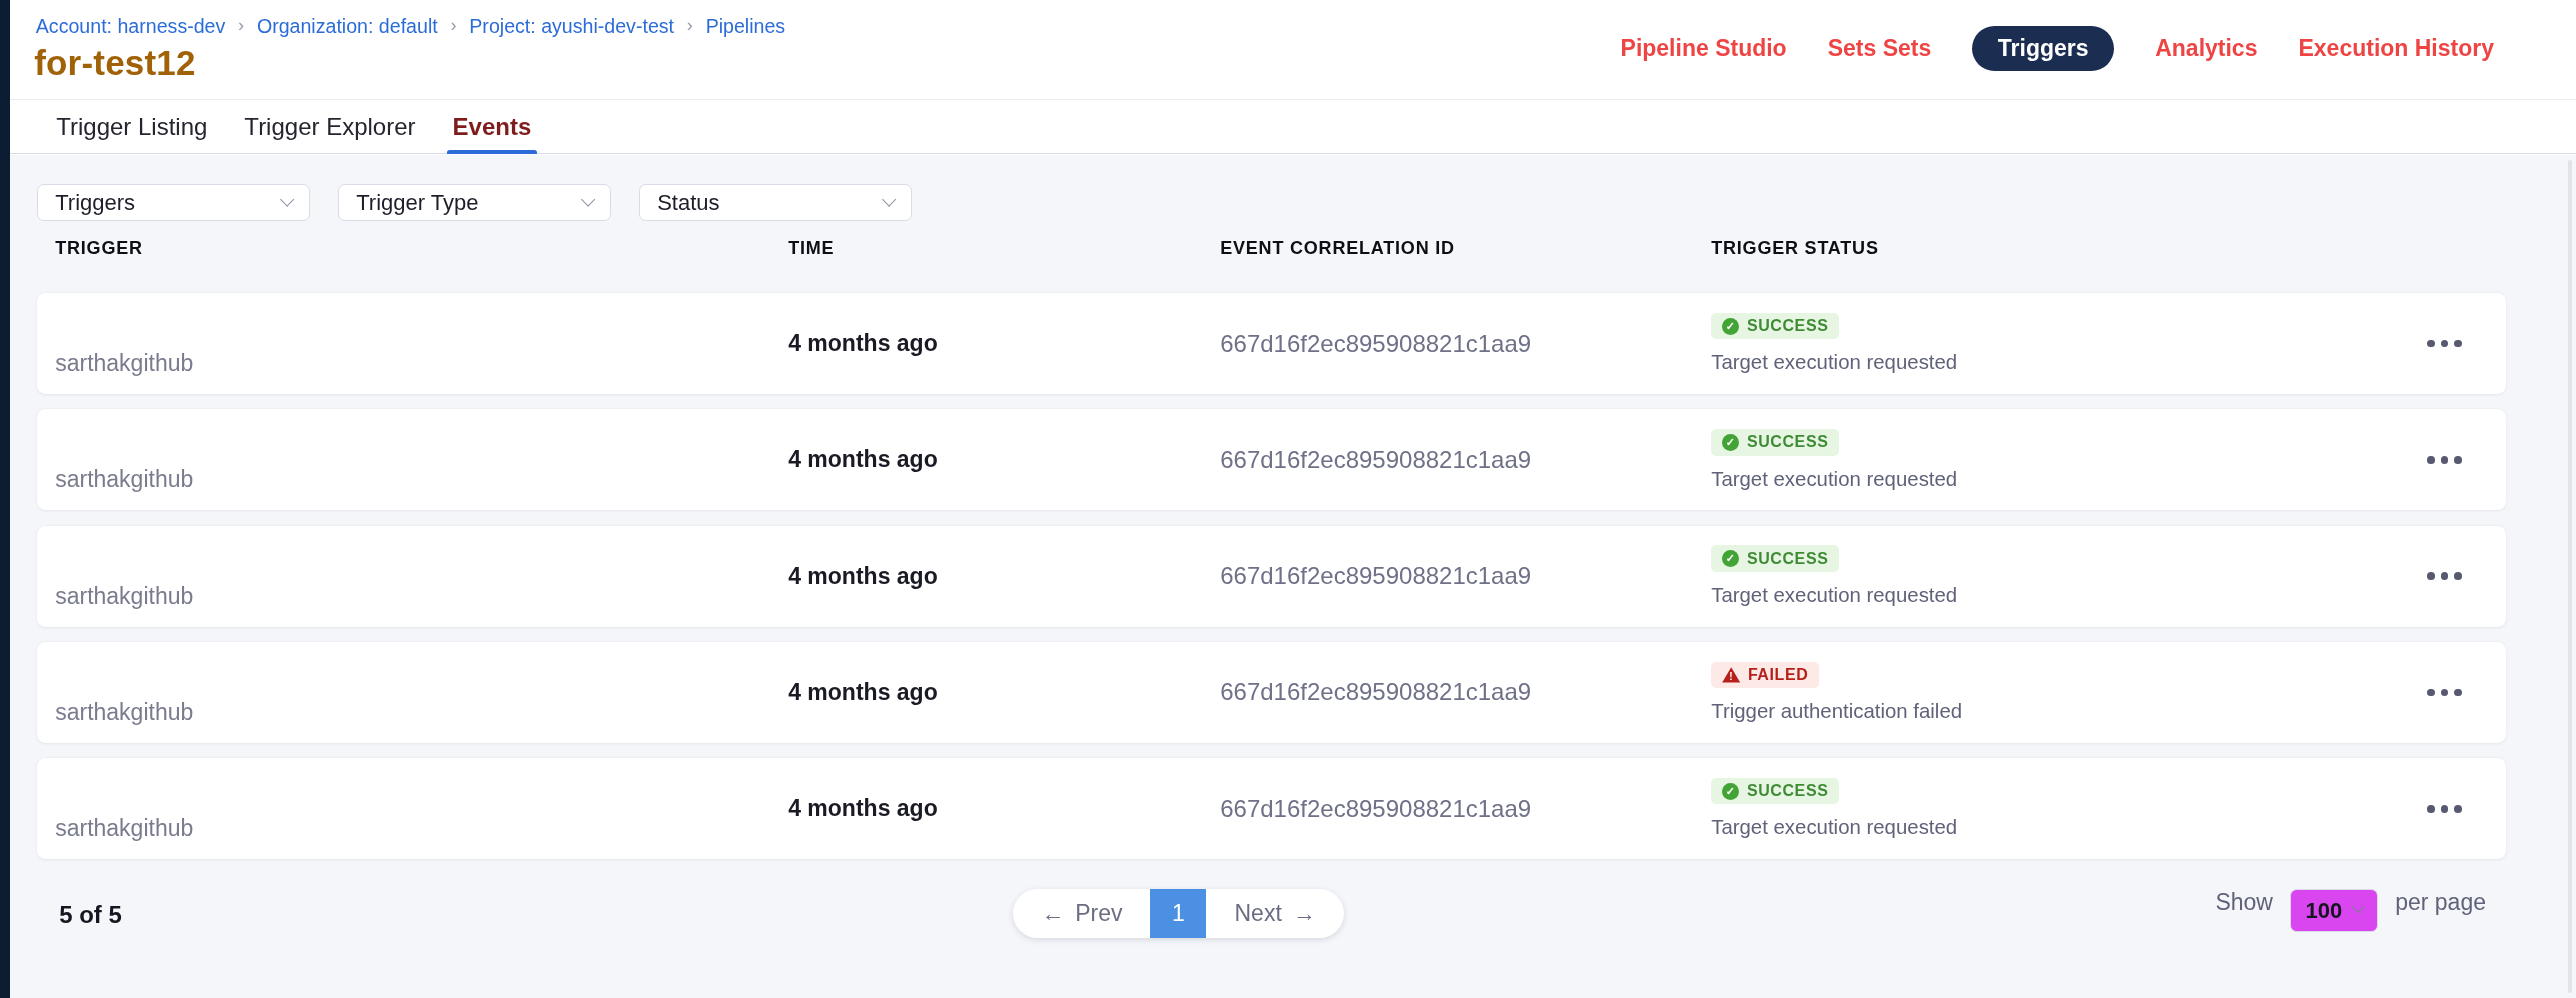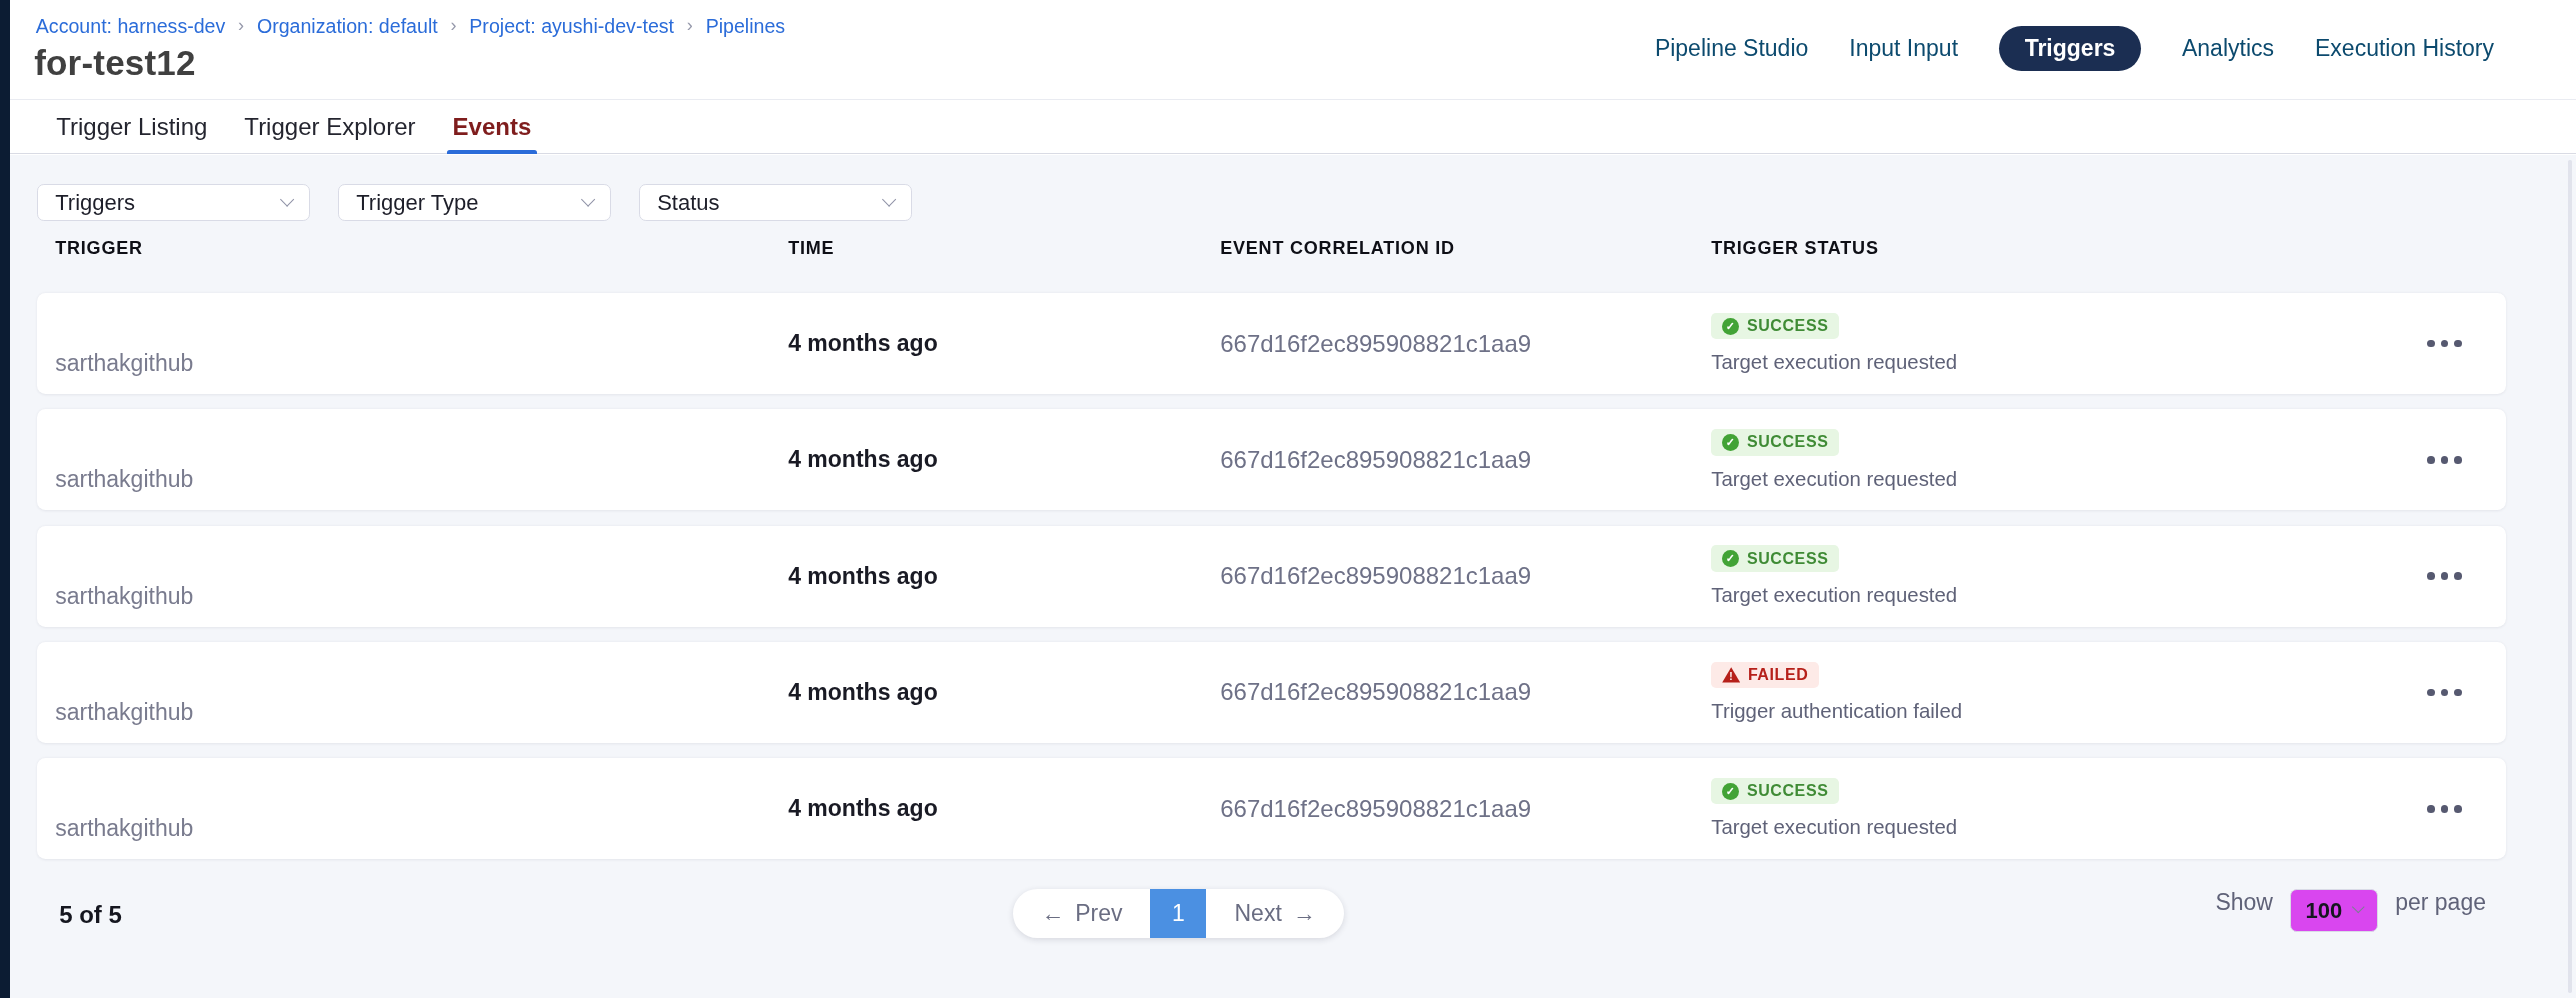--- a/index.html
+++ b/index.html
@@ -9,23 +9,23 @@
   .app { position:relative; width:2576px; height:998px; background:#fff; overflow:hidden; }
 
   
   .nav-strip { position:absolute; left:0; top:0; width:10.2px; height:100%; background:#0c1c33; z-index:6; }
 
   
   .topbar { position:absolute; left:10.2px; top:0; right:0; height:99px; background:#fff; }
   .breadcrumb { position:absolute; left:25.6px; top:15.3px; display:flex; align-items:center; gap:12.8px; font-size:19.6px; }
   .crumb { color:#2b6cd9; cursor:pointer; white-space:nowrap; }
   .crumb-sep { color:#9699ab; font-size:18px; transform:translateY(-0.9px); }
-  .page-title { position:absolute; left:24px; top:43px; font-size:35px; font-weight:700; color:#404040; letter-spacing:0.2px; }
+  .page-title { position:absolute; left:24px; top:43px; font-size:35px; font-weight:700; color:#a16207; letter-spacing:0.2px; }
   .pipeline-nav { position:absolute; right:82px; top:25.6px; display:flex; align-items:center; gap:41px; }
-  .pnav-item { font-size:23px; font-weight:400; color:#0c4a6e; cursor:pointer; white-space:nowrap; padding:8.5px 0; }
+  .pnav-item { font-size:23px; font-weight:700; color:#ef4444; cursor:pointer; white-space:nowrap; padding:8.5px 0; }
   .pnav-item.active { background:#1b2e52; color:#fff; border-radius:851px; padding:9.4px 25.6px; font-weight:600; }
 
   
   .tabsbar { position:absolute; left:10.2px; right:0; top:99px; height:55px; background:#fff;
              border-top:0.9px solid #e9ebf1; border-bottom:0.9px solid #d9dbe4;
              display:flex; align-items:stretch; padding-left:46px; gap:37px; }
   .tab { display:flex; align-items:center; font-size:24px; color:#24252f; cursor:pointer; position:relative; white-space:nowrap; }
   .tab.active { font-weight:700; color:#7f1d1d; }
   .tab.active::after { content:""; position:absolute; left:-6px; right:-6px; bottom:-0.9px; height:4.3px; background:#2b6cd9; border-radius:2.6px 2.6px 0 0; }
 
@@ -90,21 +90,21 @@
         <span class="crumb-sep">›</span>
         <span class="crumb">Organization: default</span>
         <span class="crumb-sep">›</span>
         <span class="crumb">Project: ayushi-dev-test</span>
         <span class="crumb-sep">›</span>
         <span class="crumb">Pipelines</span>
       </nav>
     <h1 class="page-title">for-test12</h1>
     <nav class="pipeline-nav" id="pipeline-nav">
         <span class="pnav-item">Pipeline Studio</span>
-        <span class="pnav-item">Input Input</span>
+        <span class="pnav-item">Sets Sets</span>
         <span class="pnav-item active">Triggers</span>
         <span class="pnav-item">Analytics</span>
         <span class="pnav-item">Execution History</span>
       </nav>
   </header>
 
   <div class="tabsbar" id="tabsbar">
       <div class="tab">Trigger Listing</div>
       <div class="tab">Trigger Explorer</div>
       <div class="tab active">Events</div>

